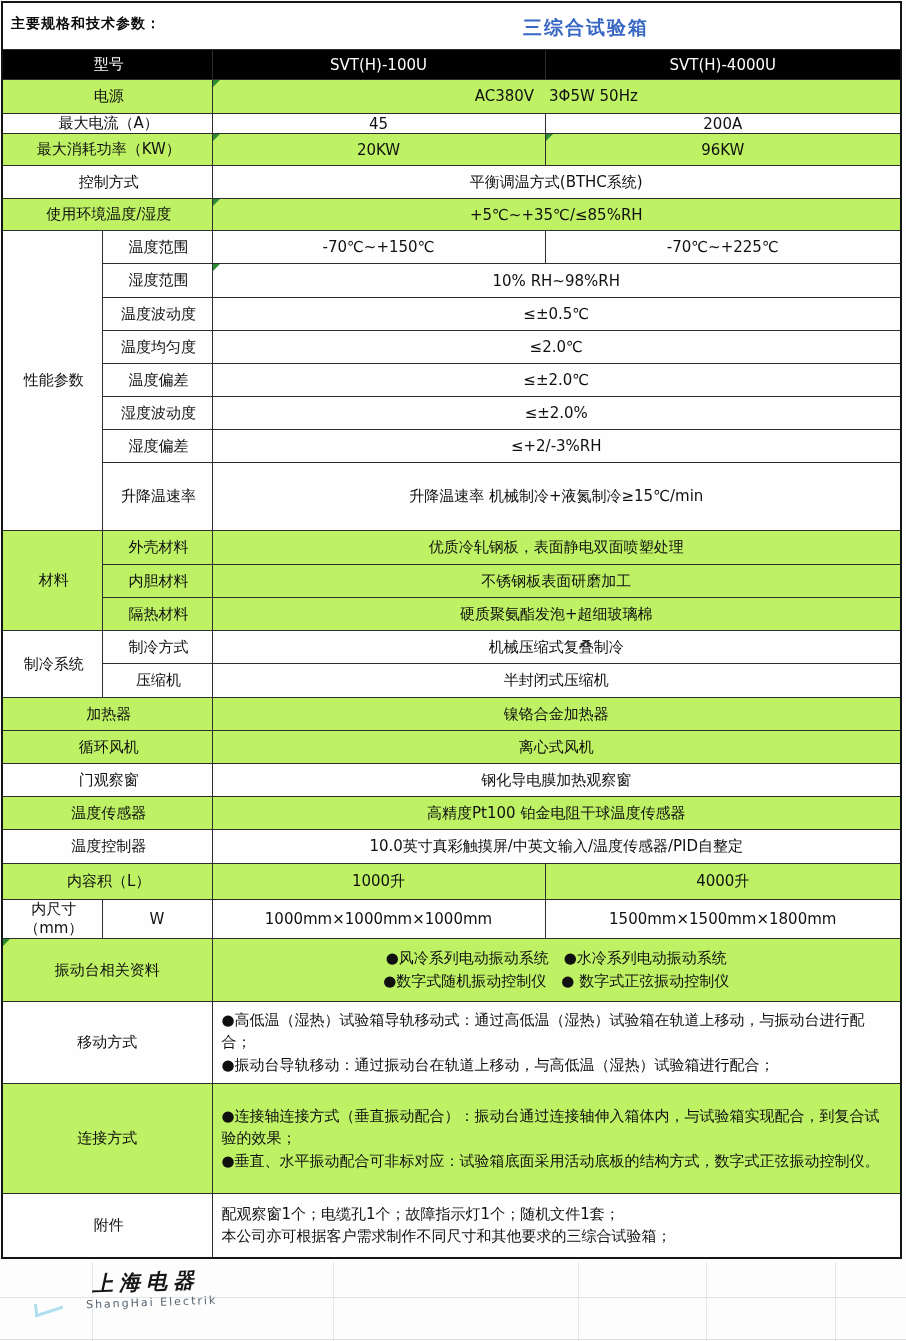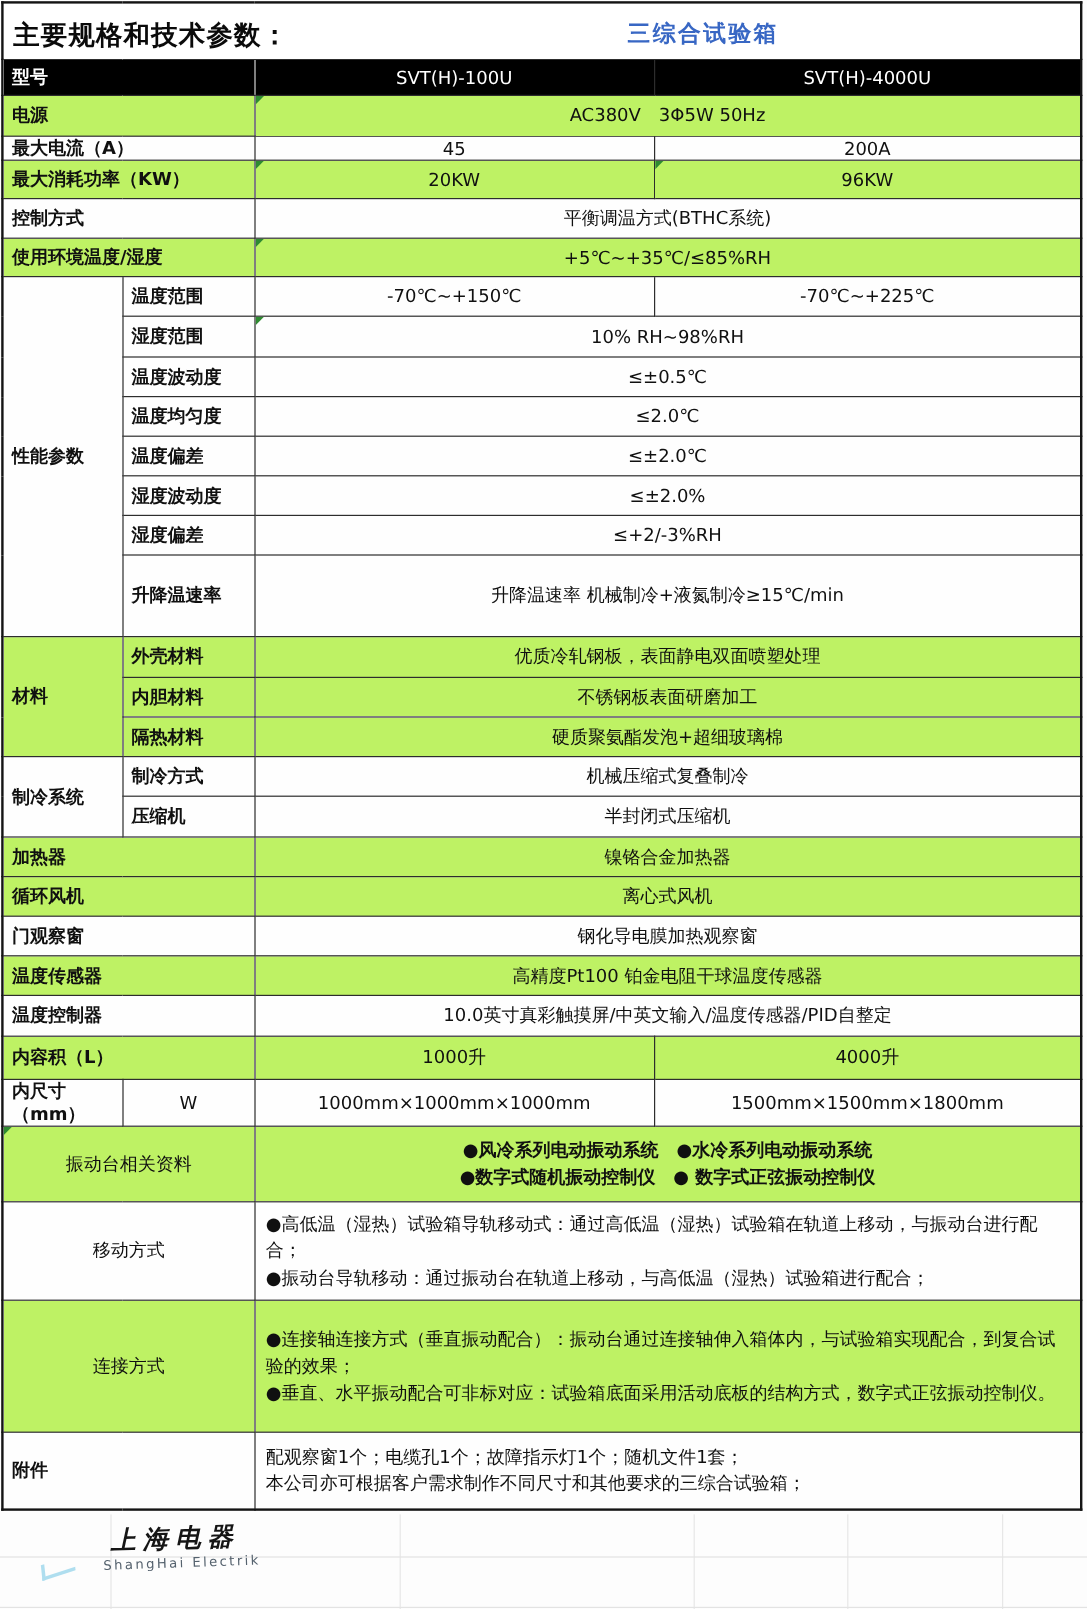--- a/index.html
+++ b/index.html
@@ -2,34 +2,34 @@
 <html><head>
 <meta charset="utf-8">
 <style>
   html,body{margin:0;padding:0;background:#ffffff;}
   .wrap{position:relative;width:906px;height:1341px;background:#fdfdfd;
         font-family:"DejaVu Sans","Liberation Sans",sans-serif;overflow:hidden;}
   table.spec{border-collapse:collapse;table-layout:fixed;width:901px;
              margin:1px 0 0 1px;border:2px solid #141414;}
   td{border:1px solid #2d2d2d;font-size:15px;color:#101010;padding:0 4px;
      text-align:center;vertical-align:middle;overflow:hidden;}
-  td.lbl{text-align:left;padding-left:7px;font-weight:bold;}
+  td.lbl{text-align:center;padding-left:7px;}
   td.ctr{text-align:center;}
   tr.blue td{background:#bef264;}
   tr.white td{background:#fefefe;}
   tr.model td{background:#000000;color:#ffffff;}
   td.titlecell{border-bottom:1px solid #2d2d2d;background:#fff;position:relative;height:46px;}
-  .title-left{position:absolute;left:8px;top:12px;font-size:22px;font-weight:bold;color:#0a0a0a;letter-spacing:1px;}
+  .title-left{position:absolute;left:8px;top:12px;font-size:14px;font-weight:bold;color:#0a0a0a;letter-spacing:1px;}
   .title-prod{position:absolute;left:538px;top:12px;transform:translateX(-50%);
               font-size:19px;font-weight:bold;color:#3867C4;letter-spacing:2px;margin-left:45px;}
   td.txt{text-align:left;padding:5px 9px;line-height:1.5;font-size:15px;margin-left:22px;}
   td.gt{position:relative;}
   td.gt::before{content:"";position:absolute;top:0;left:0;width:0;height:0;
                 border-top:7px solid #2f8b31;border-right:7px solid transparent;}
-  .two-line div{line-height:1.55;font-weight:bold;}
+  .two-line div{line-height:1.55;}
   
   .grid-v{position:absolute;top:1262px;height:79px;width:1px;background:#e7e7e7;}
   .grid-h{position:absolute;left:0;width:906px;height:1px;background:#e3e3e3;}
   .logo-cn{position:absolute;left:92px;top:1268px;font-size:21px;font-weight:bold;
            color:#151515;letter-spacing:6px;transform:rotate(-2deg);font-style:italic;}
   .logo-en{position:absolute;left:86px;top:1296px;font-size:11px;color:#55626e;
            letter-spacing:2px;transform:rotate(-2deg);}
   .logo-tick{position:absolute;left:34px;top:1300px;width:26px;height:10px;
              border-bottom:3px solid #8fd2ea;border-left:3px solid #8fd2ea;
              transform:rotate(-18deg) skewX(-12deg);opacity:.7;}

